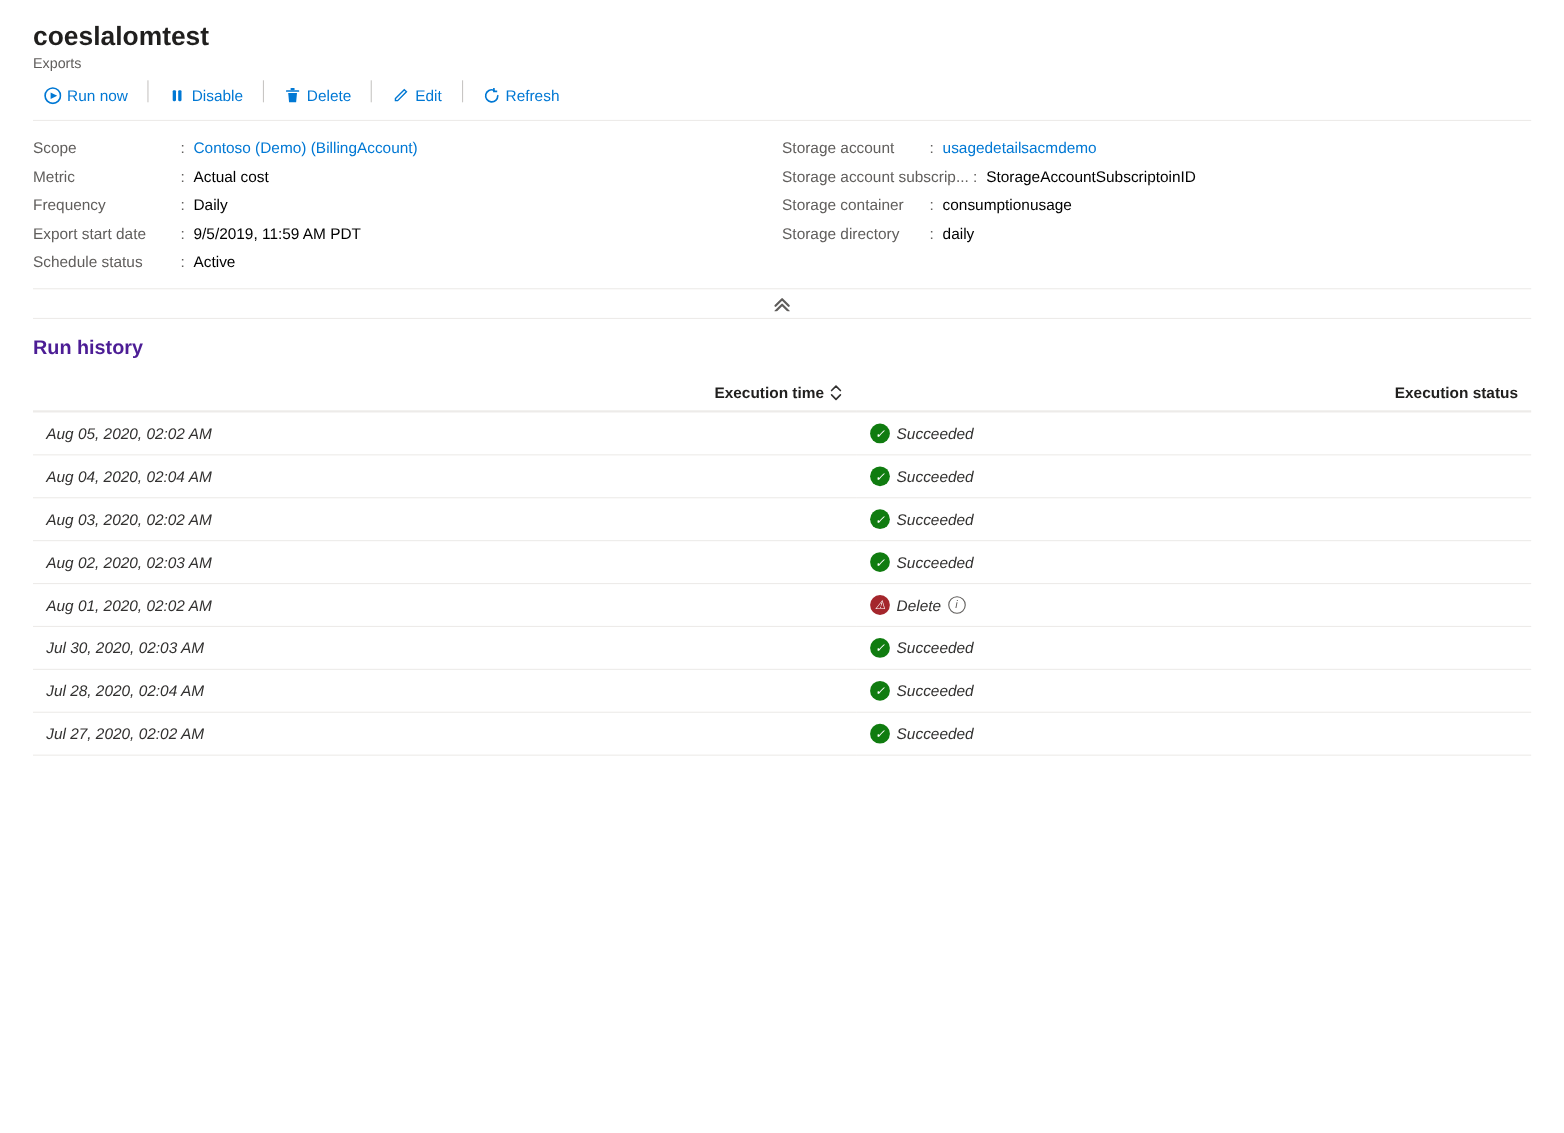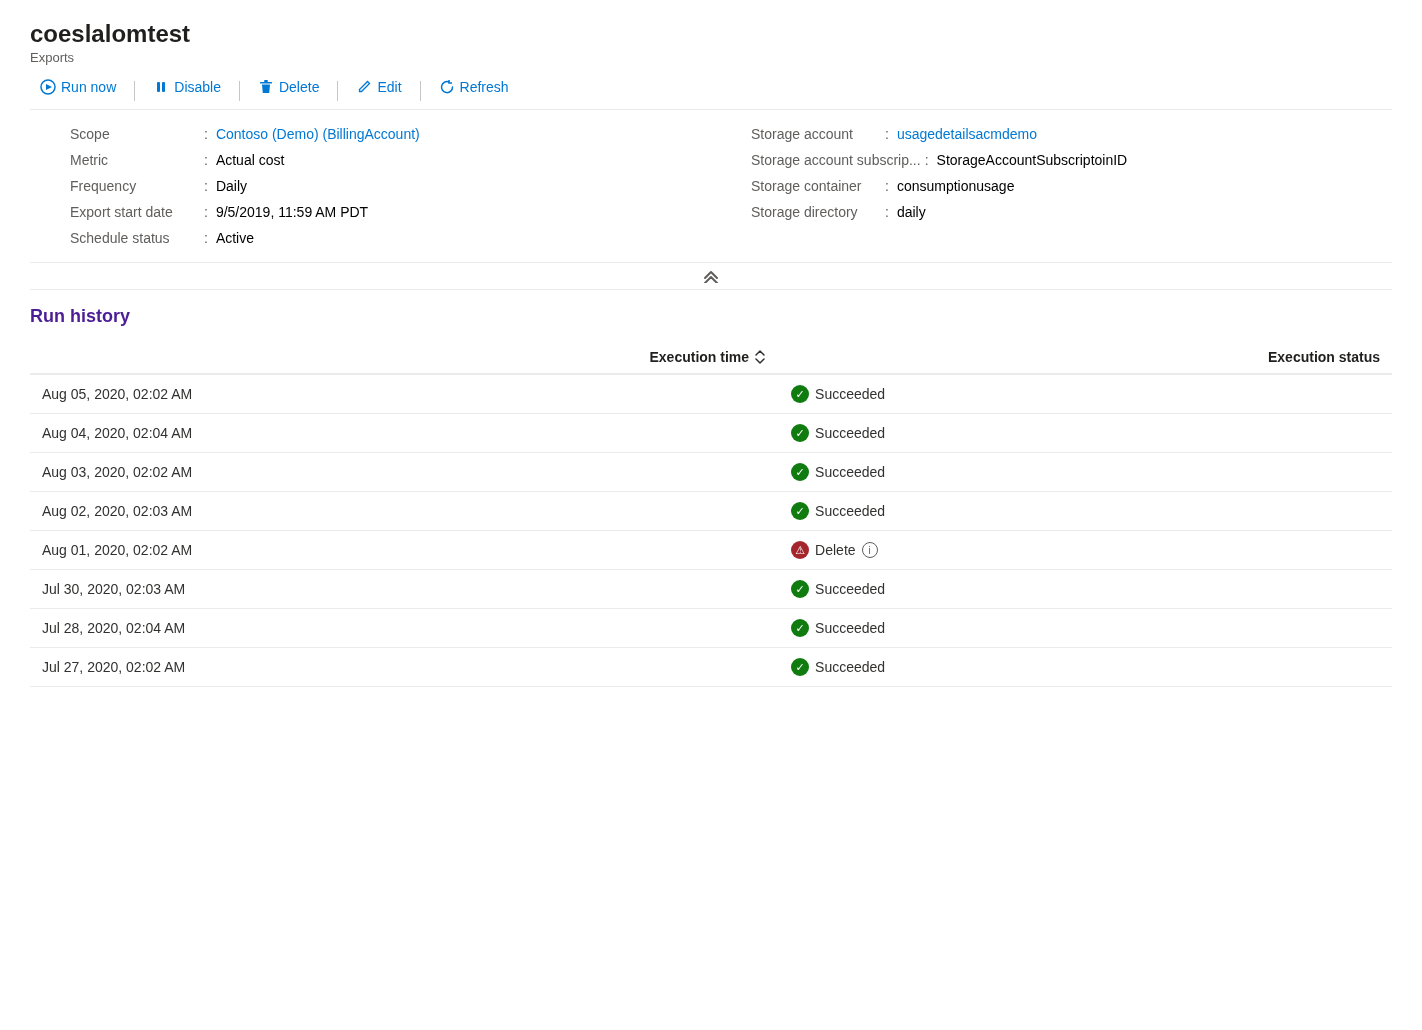--- a/index.html
+++ b/index.html
@@ -15,21 +15,21 @@
       font-weight: 600;
       color: #201f1e;
       margin-bottom: 2px;
     }
     .breadcrumb {
       font-size: 13px;
       color: #605e5c;
     }
     .toolbar {
       display: flex;
-      align-items: flex-end;
+      align-items: flex-start;
       gap: 4px;
       padding: 8px 0;
       border-bottom: 1px solid #edebe9;
       margin-bottom: 16px;
     }
     .toolbar-btn {
       display: flex;
       align-items: center;
       gap: 5px;
       background: none;
@@ -61,21 +61,20 @@
     }
     .details-left, .details-right {
       display: flex;
       flex-direction: column;
       gap: 10px;
     }
     .detail-row {
       display: flex;
       align-items: flex-start;
       gap: 4px;
-      margin-left: 40px;
     }
     .detail-label {
       color: #605e5c;
       min-width: 130px;
       font-size: 14px;
     }
     .detail-sep {
       color: #605e5c;
       margin-right: 4px;
     }
@@ -125,20 +124,21 @@
       display: inline-flex;
       align-items: center;
       gap: 4px;
       cursor: pointer;
     }
     .run-history-table td {
       padding: 10px 12px;
       font-size: 14px;
       color: #323130;
       border-bottom: 1px solid #edebe9;
+      font-style: italic;
     }
     .status-cell {
       display: flex;
       align-items: center;
       gap: 6px;
     }
     .status-icon-success {
       width: 18px;
       height: 18px;
       border-radius: 50%;

